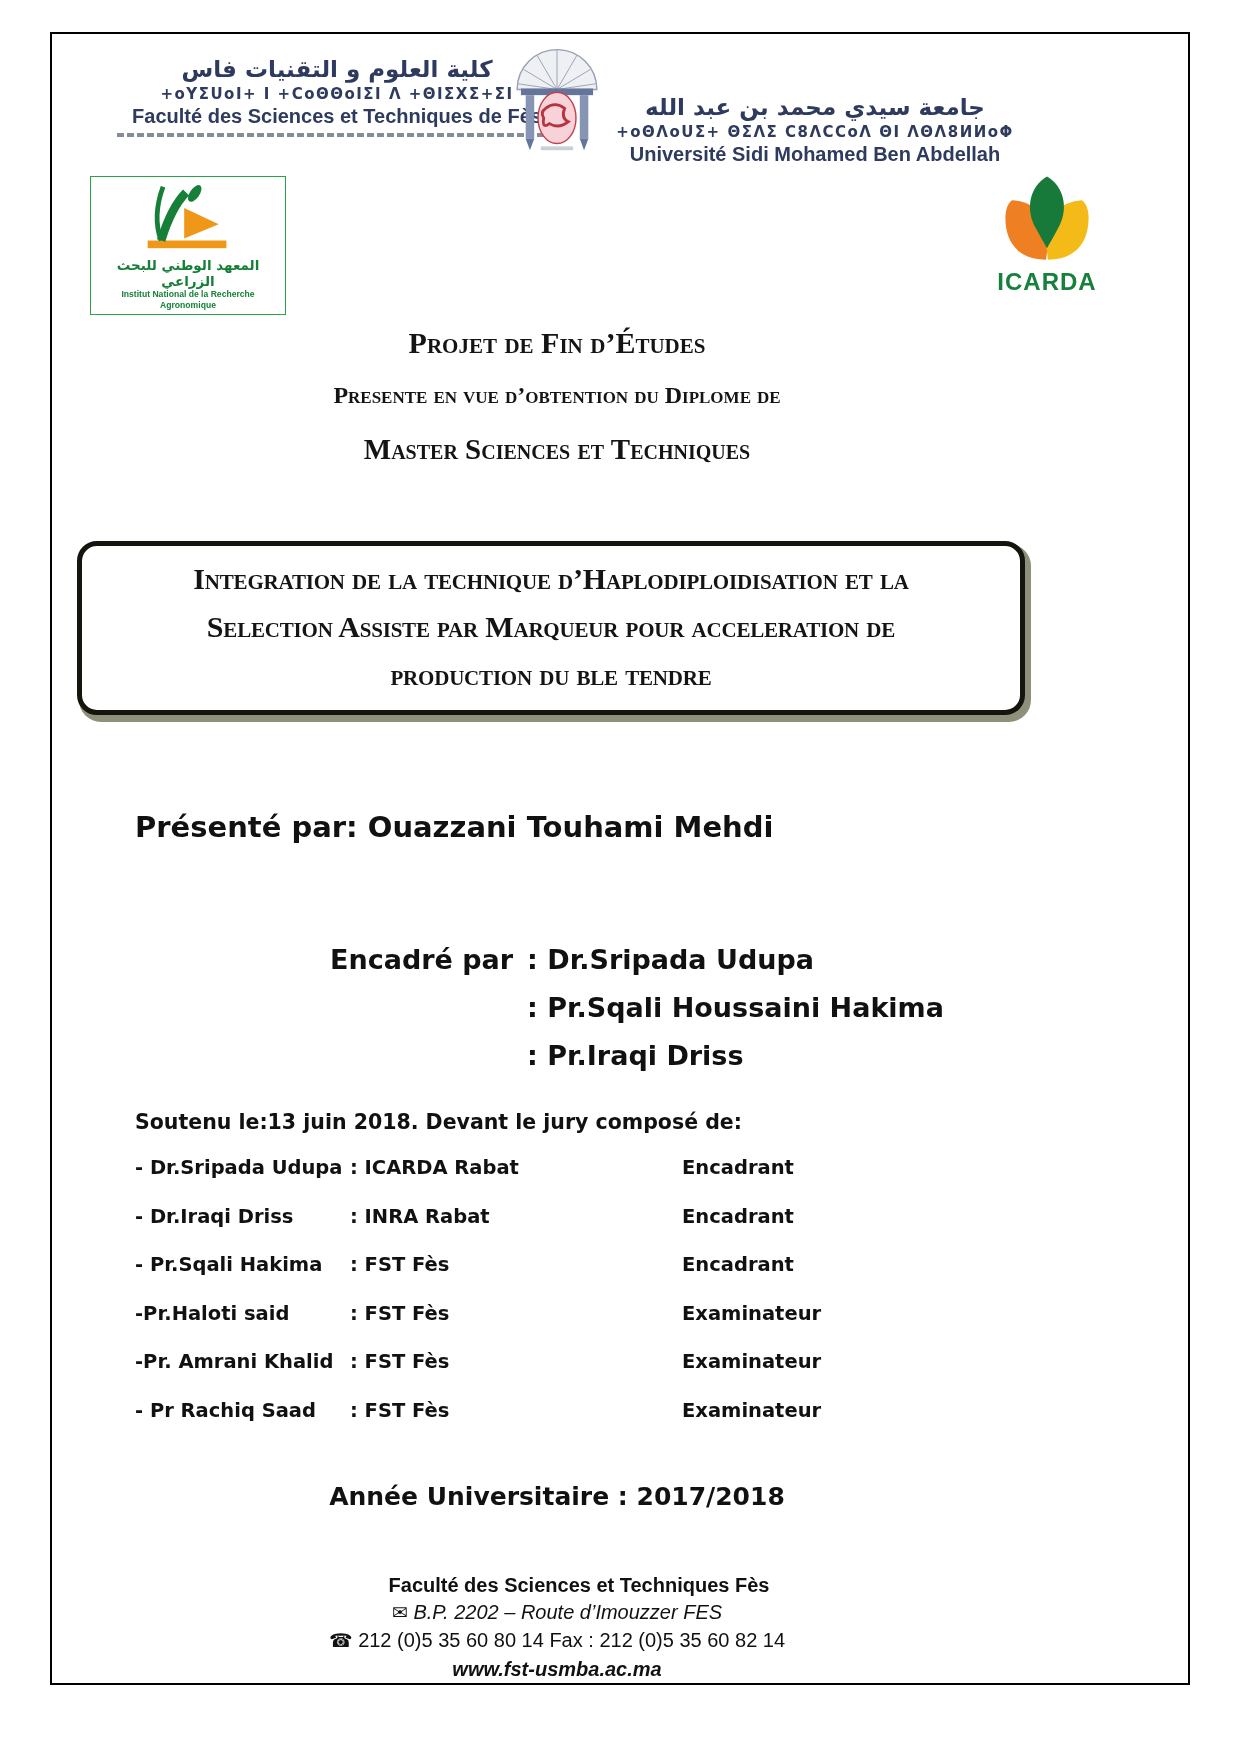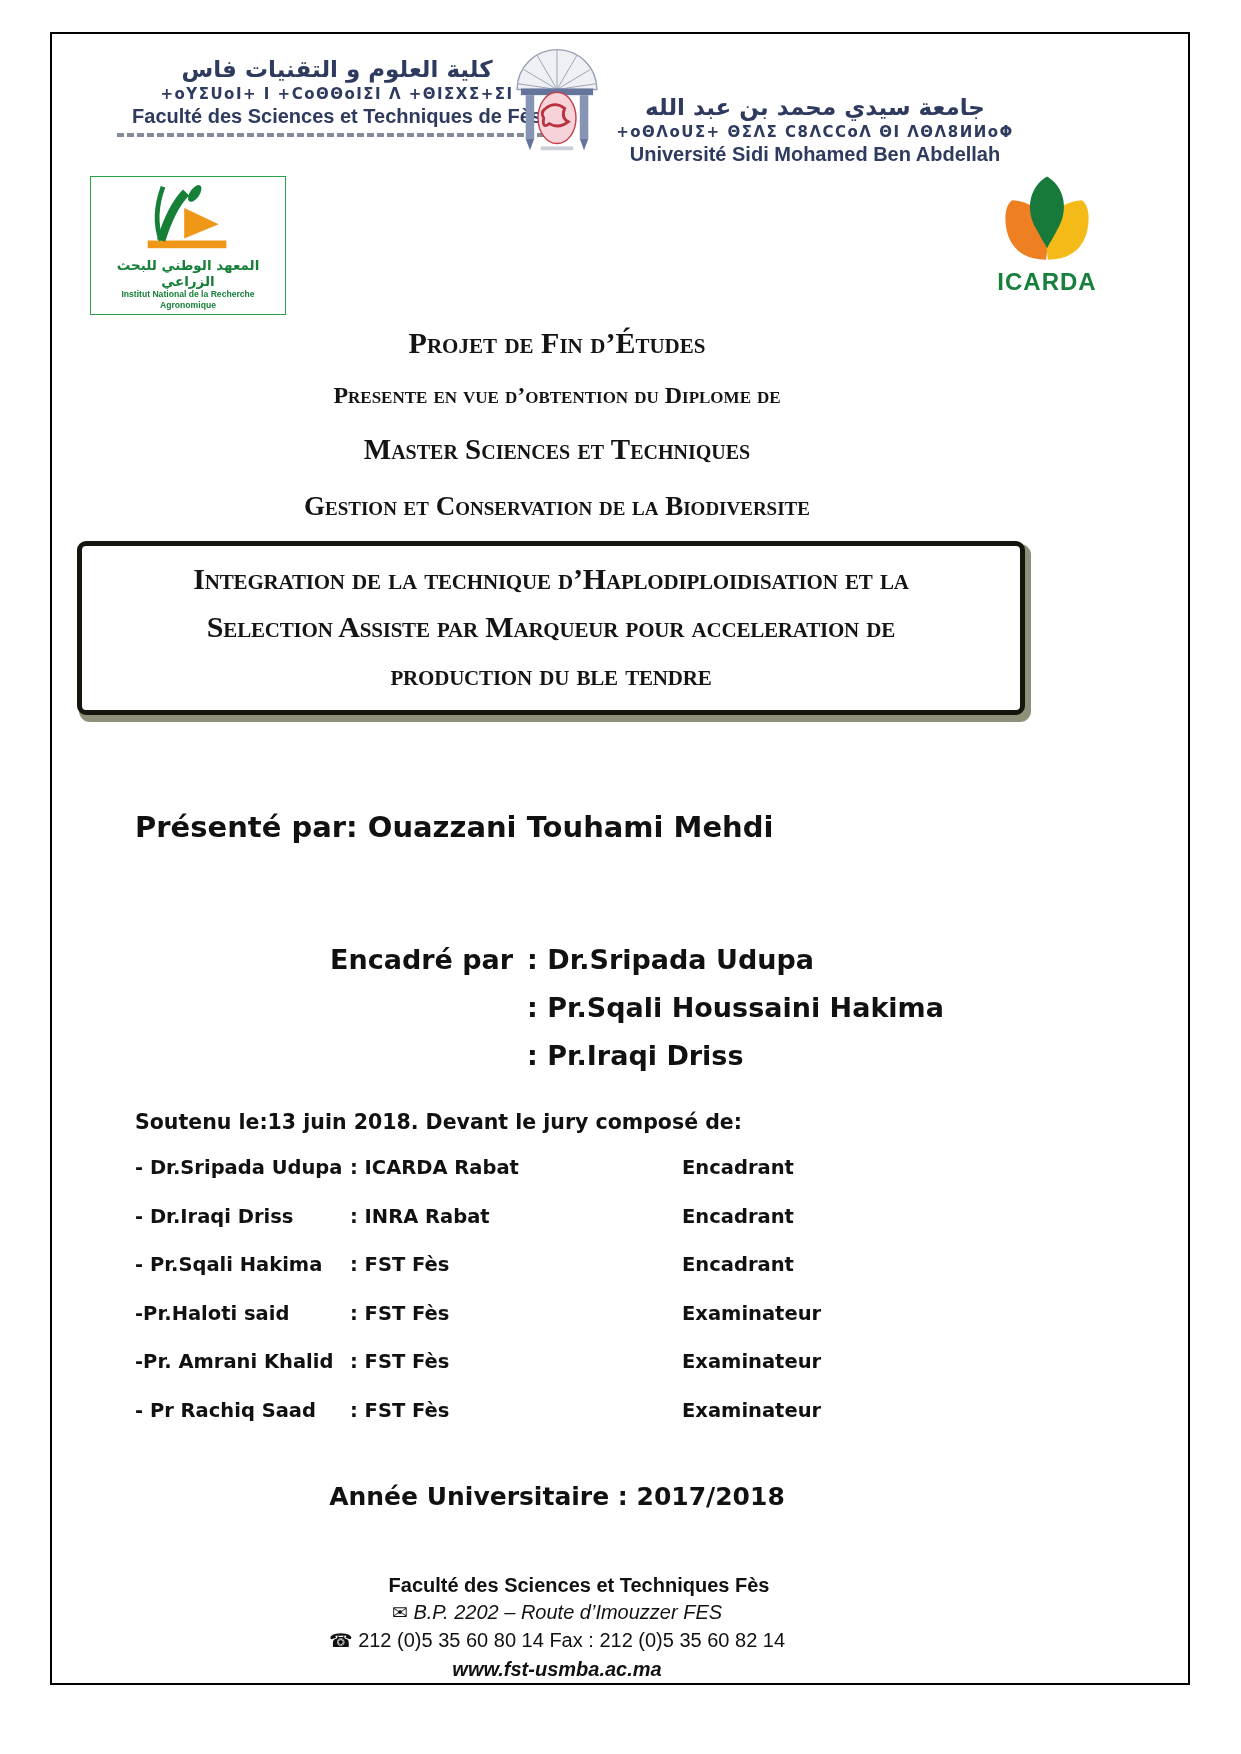--- a/index.html
+++ b/index.html
@@ -27,21 +27,21 @@
   
   .headings { position:absolute; left:0; top:292px; width:1010px; text-align:center;
     font-family:"Liberation Serif","DejaVu Serif",serif; font-variant:small-caps; font-weight:700; color:#141414; }
   .hd1 { font-size:30px; margin-bottom:22px; }
   .hd2 { font-size:24px; margin-bottom:24px; }
   .hd3 { font-size:29px; margin-bottom:25px; }
   .hd4 { font-size:27px; }
 
   
   .title-box { position:absolute; left:25px; top:507px; width:948px; padding:9px 20px 11px;
-    border:5px solid #15150e; border-radius:9px; background:#fff;
+    border:5px solid #15150e; border-radius:20px; background:#fff;
     box-shadow:4px 5px 0 2px #8f907a; text-align:center;
     font-family:"Liberation Serif","DejaVu Serif",serif; font-variant:small-caps; font-weight:700; color:#141414; }
   .title-line { font-size:30px; line-height:48px; white-space:nowrap; letter-spacing:-0.2px; }
 
   
   .presente { position:absolute; left:83px; top:776px; font-size:29px; font-weight:bold; }
   .encadre { position:absolute; left:278px; top:902px; display:flex; font-size:27px; font-weight:bold; line-height:48px; }
   .encadre-label { margin-right:14px;text-align:center; }
   .soutenu { position:absolute; left:83px; top:1076px; font-size:20.5px; font-weight:bold; }
 
@@ -121,21 +121,20 @@
         <path d="M56 90 C84 90 99 73 99 46 C99 38 97 31 92 27 C65 29 52 48 54 74 Z" fill="#f4bb18"></path>
         <path d="M55 2 C73 12 79 37 66 58 C62 66 58 72 55 78 C52 72 48 66 44 58 C31 37 37 12 55 2 Z" fill="#187a3a"></path>
       </svg>
       <div class="icarda-label">ICARDA</div>
     </div>
 
     <div class="headings">
       <div class="hd1">Projet de Fin d’Études</div>
       <div class="hd2">Presente en vue d’obtention du Diplome de</div>
       <div class="hd3">Master Sciences et Techniques</div>
-      <div class="hd4">Gestion et Conservation de la Biodiversite</div>
     </div>
 
     <div class="title-box">
       <div class="title-line">Integration de la technique d’Haplodiploidisation et la</div>
       <div class="title-line">Selection Assiste par Marqueur pour acceleration de</div>
       <div class="title-line">production du ble tendre</div>
     </div>
 
     <div class="presente">Présenté par: Ouazzani Touhami Mehdi</div>
 

